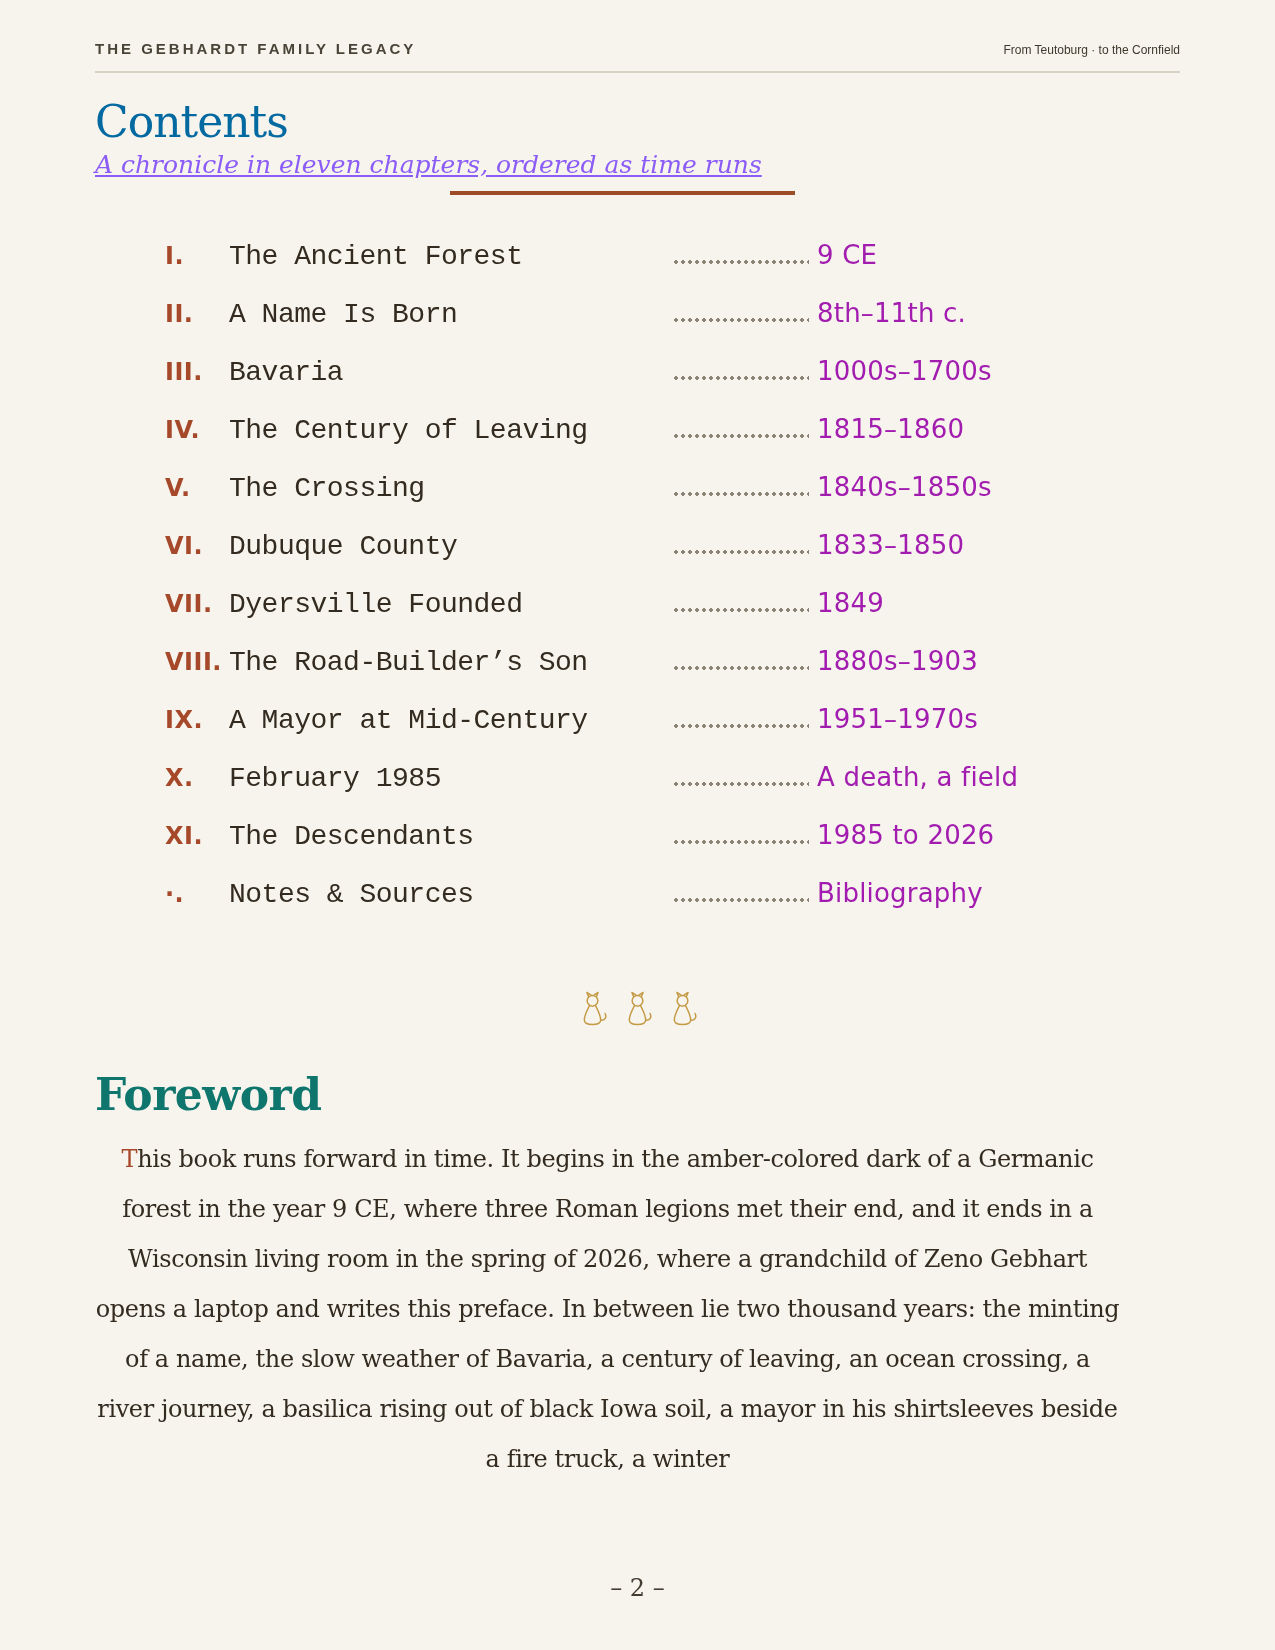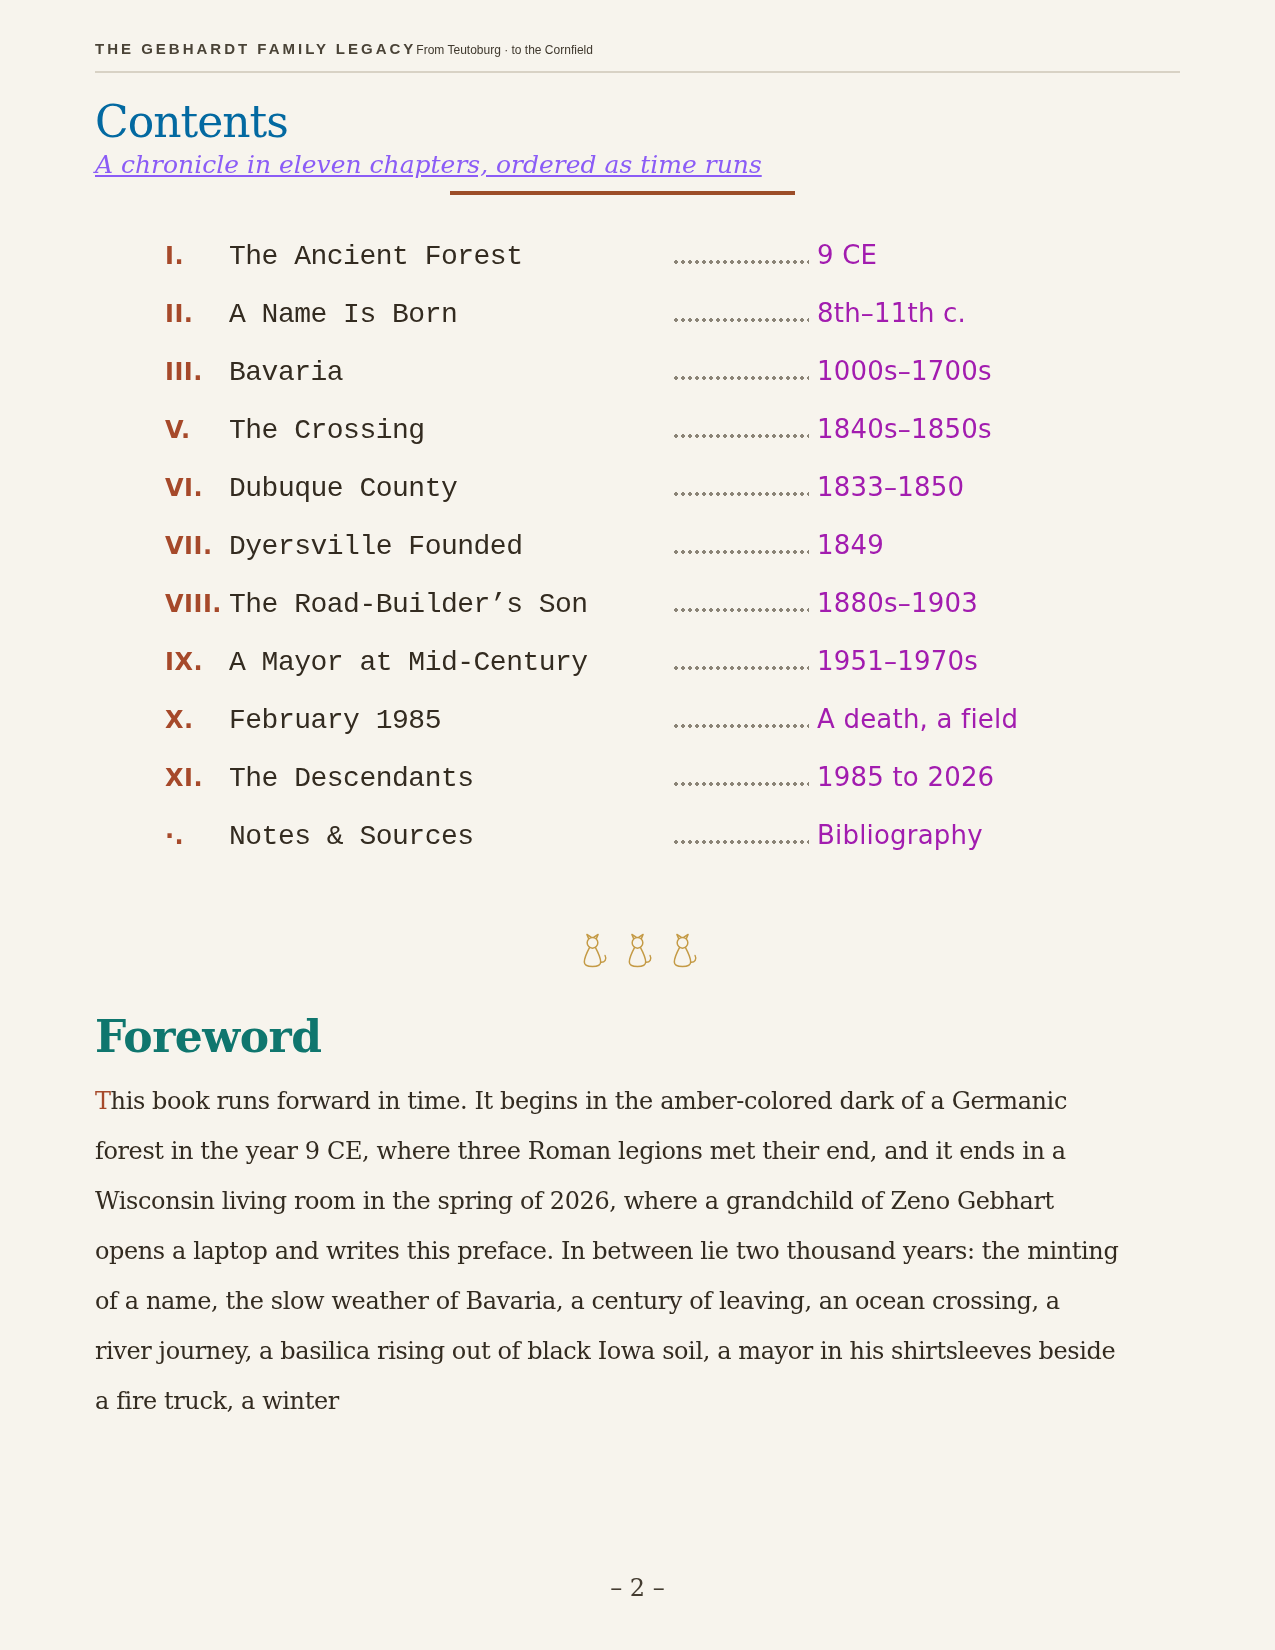--- a/index.html
+++ b/index.html
@@ -13,21 +13,21 @@
     background: #f7f4ed;
     padding: 0 95px;
     overflow: hidden;
     font-family: "DejaVu Serif", serif;
     color: #332b20;
   }
 
   
   .page-header {
     display: flex;
-    justify-content: flex-start;
+    justify-content: space-between;
     align-items: flex-end;
     padding-top: 40px;
     padding-bottom: 14px;
     border-bottom: 2px solid #d8d2c5;
   }
   .page-header .left {
     font-family: "Liberation Sans", sans-serif;
     font-size: 15px;
     font-weight: 600;
     letter-spacing: 3px;
@@ -131,21 +131,21 @@
     letter-spacing: -0.5px;
     color: #0f766e;
   }
   .foreword-body {
     margin: 14px 0 0 0;
     width: 1025px;
     font-size: 24px;
     letter-spacing: -0.4px;
     line-height: 50px;
     color: #332b20;
-    text-align: left;
+    text-align: center;
   }
   .foreword-body::first-letter {
     color: #a6492a;
   }
 
   
   .page-footer {
     position: absolute;
     left: 0;
     right: 0;
@@ -186,20 +186,26 @@
       <span class="toc-value">8th–11th c.</span>
     </div>
 
     <div class="toc-row">
       <span class="toc-numeral">III.</span>
       <span class="toc-chapter">Bavaria</span>
       <span class="toc-leader"></span>
       <span class="toc-value">1000s–1700s</span>
     </div>
 
+    <div class="toc-row">
+      <span class="toc-numeral">IV.</span>
+      <span class="toc-chapter">The Century of Leaving</span>
+      <span class="toc-leader"></span>
+      <span class="toc-value">1815–1860</span>
+    </div>
 
     <div class="toc-row">
       <span class="toc-numeral">V.</span>
       <span class="toc-chapter">The Crossing</span>
       <span class="toc-leader"></span>
       <span class="toc-value">1840s–1850s</span>
     </div>
 
     <div class="toc-row">
       <span class="toc-numeral">VI.</span>

